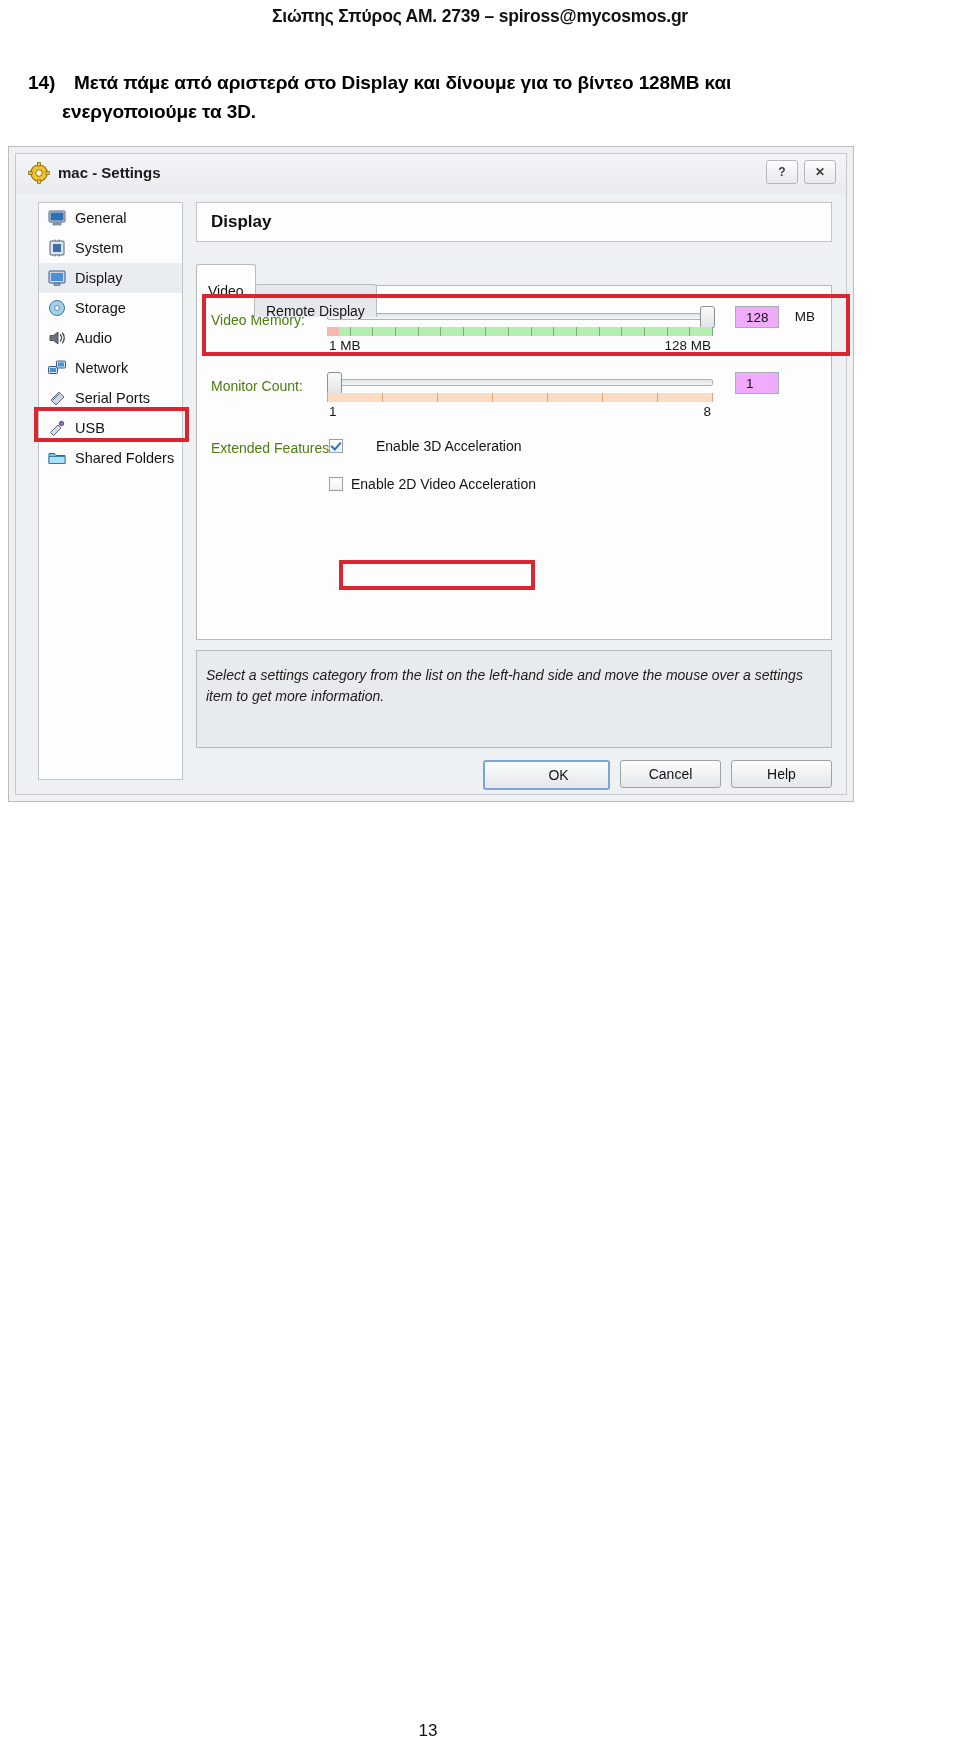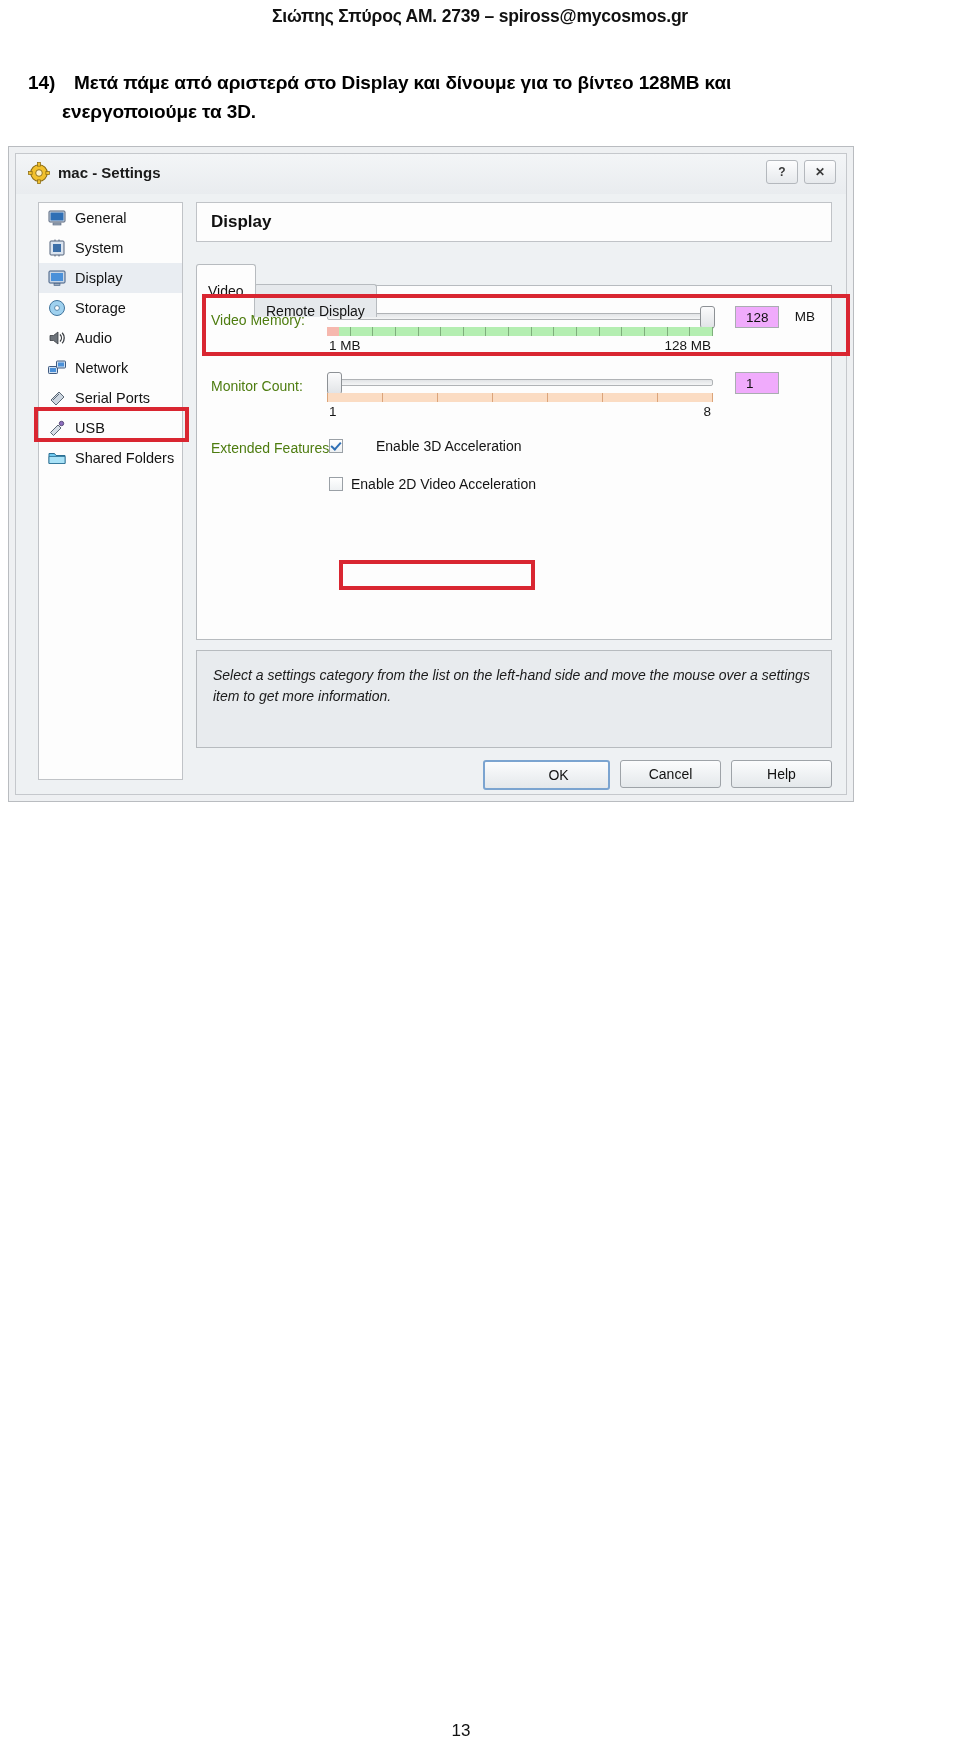--- a/index.html
+++ b/index.html
@@ -390,21 +390,21 @@
   
   .infobox {
     position: absolute;
     left: 180px;
     top: 496px;
     right: 14px;
     height: 98px;
     background: #e8ebee;
     border: 1px solid #b7bbbf;
     box-sizing: border-box;
-    padding: 14px 16px;
+    padding: 14px 9px;
     font-size: 14px;
     font-style: italic;
     line-height: 1.5;
     color: #1b1b1b;
   }
 
   
   .btnbar {
     position: absolute;
     right: 14px;
@@ -431,21 +431,20 @@
 
   
   .pageno {
     position: absolute;
     bottom: 18px;
     left: 0;
     width: 856px;
     text-align: center;
     font-size: 17px;
     color: #111;
-    margin-left: 33px;
   }
 </style>
 </head>
 <body>
 
 <div class="doc-header">Σιώπης Σπύρος ΑΜ. 2739 – spiross@mycosmos.gr</div>
 
 <div class="instruction">
   <span class="num">14)</span><span>Μετά πάμε από αριστερά στο </span><b>Display</b><span> και δίνουμε για το βίντεο 128MB και</span>
   <span class="cont">ενεργοποιούμε τα 3D.</span>

